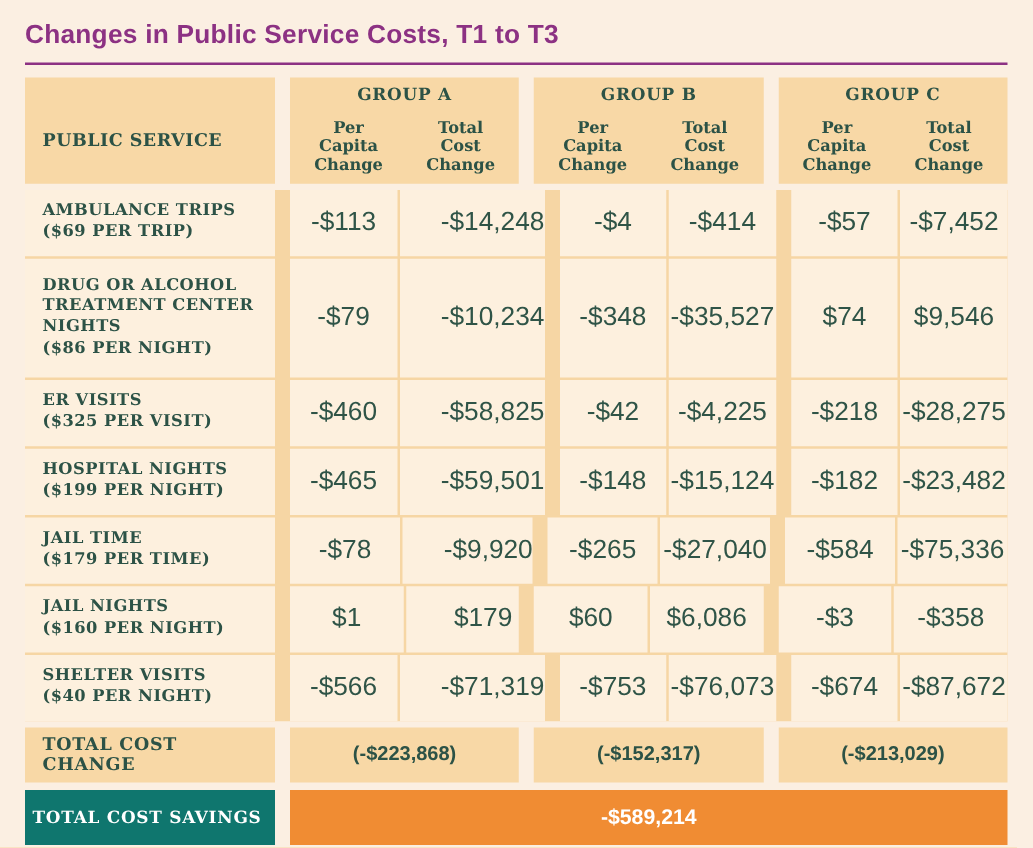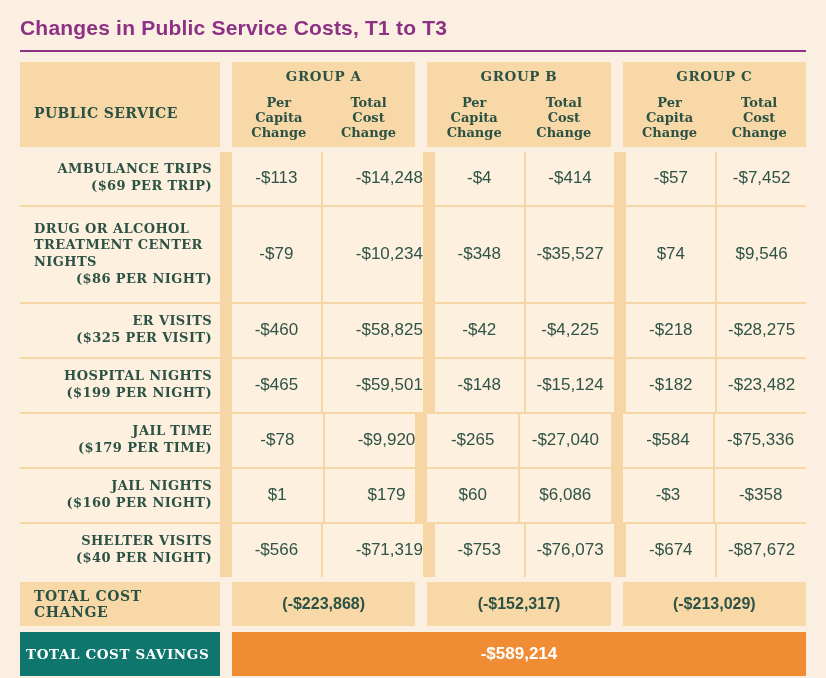--- a/index.html
+++ b/index.html
@@ -103,29 +103,28 @@
     display: flex;
     flex-direction: column;
     justify-content: center;
     padding: 8px 8px 8px 14px;
     color: #2c5246;
     font-family: "DejaVu Serif", serif;
     font-weight: bold;
     font-size: 13px;
     letter-spacing: 0.4px;
     line-height: 1.3;
-    align-items: flex-end;
   }
   .value-cell {
     display: flex;
     align-items: center;
     justify-content: center;
     color: #2f5447;
     font-family: "Liberation Sans", sans-serif;
-    font-size: 17px;
+    font-size: 21px;
   }
 
   
   .total-row { min-height: 44px; margin-top: 5px; }
   .total-label {
     background: #f8d8a6;
     display: flex;
     align-items: center;
     padding-left: 14px;
     color: #2c5246;

